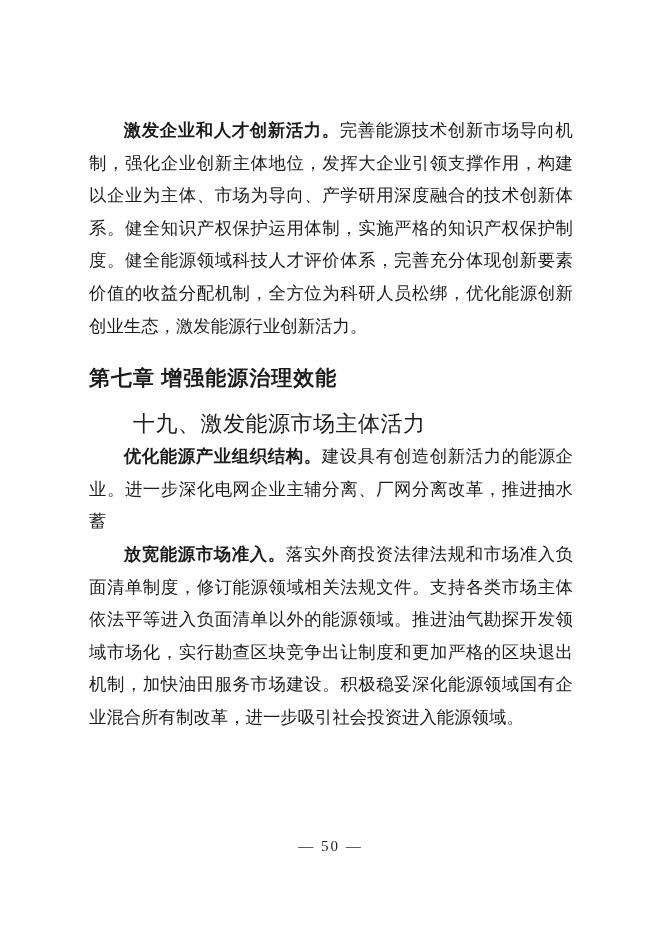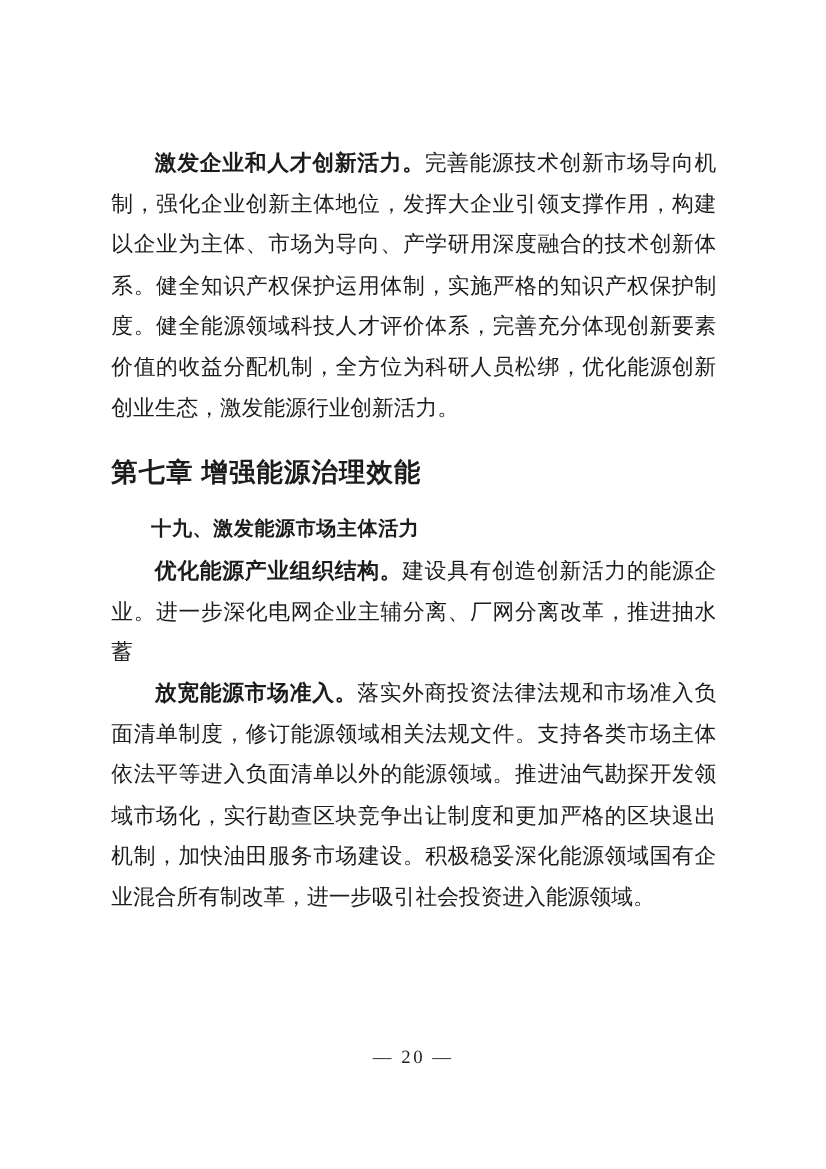--- a/index.html
+++ b/index.html
@@ -41,22 +41,22 @@
     font-weight: bold;
     text-align: left;
     text-indent: 0;
     line-height: 33px;
     letter-spacing: 1px;
   }
   h3.section-title {
     margin: 0;
     padding: 0;
     font-family: "Liberation Sans", "DejaVu Sans", sans-serif;
-    font-size: 16px;
-    font-weight: bold;
+    font-size: 22px;
+    font-weight: normal;
     text-indent: 2em;
     line-height: 33px;
     letter-spacing: 0.5px;
   }
   .footer {
     position: absolute;
     top: 838px;
     left: 0;
     width: 661px;
     text-align: center;
@@ -77,14 +77,14 @@
 
 
     <h3 class="section-title">十九、激发能源市场主体活力</h3>
 
     <p class="para"><span class="lead">优化能源产业组织结构。</span><span>建设具有创造创新活力的能源企业。进一步深化电网企业主辅分离、厂网分离改革，推进抽水蓄</span></p>
 
     <p class="para"><span class="lead">放宽能源市场准入。</span><span>落实外商投资法律法规和市场准入负面清单制度，修订能源领域相关法规文件。支持各类市场主体依法平等进入负面清单以外的能源领域。推进油气勘探开发领域市场化，实行勘查区块竞争出让制度和更加严格的区块退出机制，加快油田服务市场建设。积极稳妥深化能源领域国有企业混合所有制改革，进一步吸引社会投资进入能源领域。</span></p>
 
   </div>
 
-  <div class="footer">— 20 —</div>
+  <div class="footer">— 50 —</div>
 </div>
 
 </body></html>

